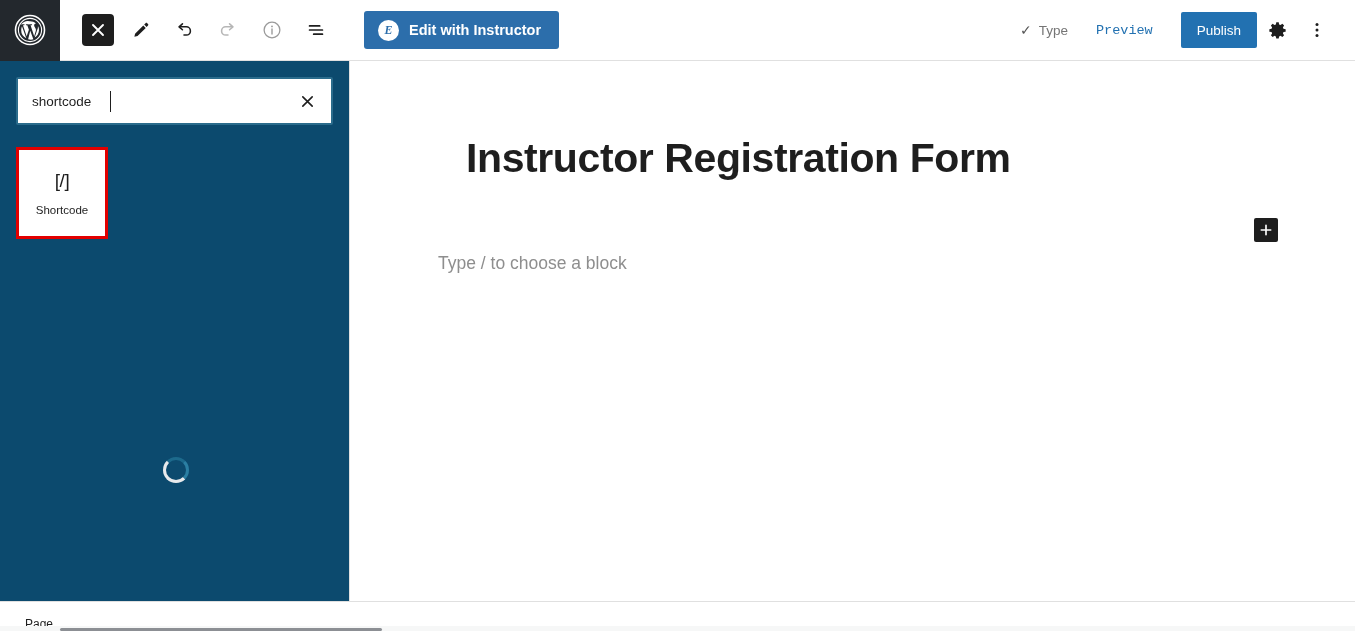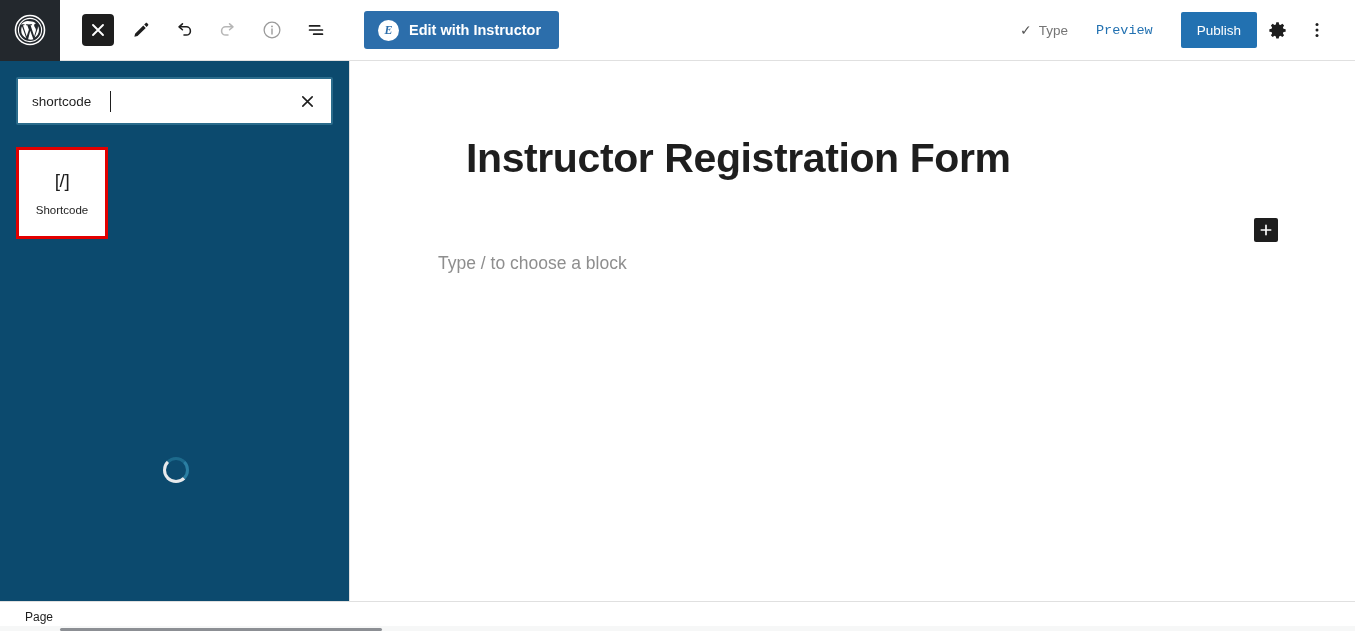--- a/index.html
+++ b/index.html
@@ -185,21 +185,21 @@
     border: none; border-radius: 2px;
     display: flex; align-items: center; justify-content: center;
     cursor: pointer;
   }
 
   
   .bottombar {
     height: 30px; min-height: 30px;
     background: #fff;
     border-top: 1px solid #e0e0e0;
-    display: flex; align-items: center;
+    display: flex; align-items: flex-end;
     padding-left: 25px;
     position: relative;
   }
   .breadcrumb-text { font-size: 12px; color: #1e1e1e; }
   .hscrollbar {
     position: absolute; left: 0; bottom: 0;
     width: 1355px; height: 5px; background: #f6f7f7;
   }
   .hscrollbar-thumb {
     position: absolute; left: 60px; bottom: 0;

